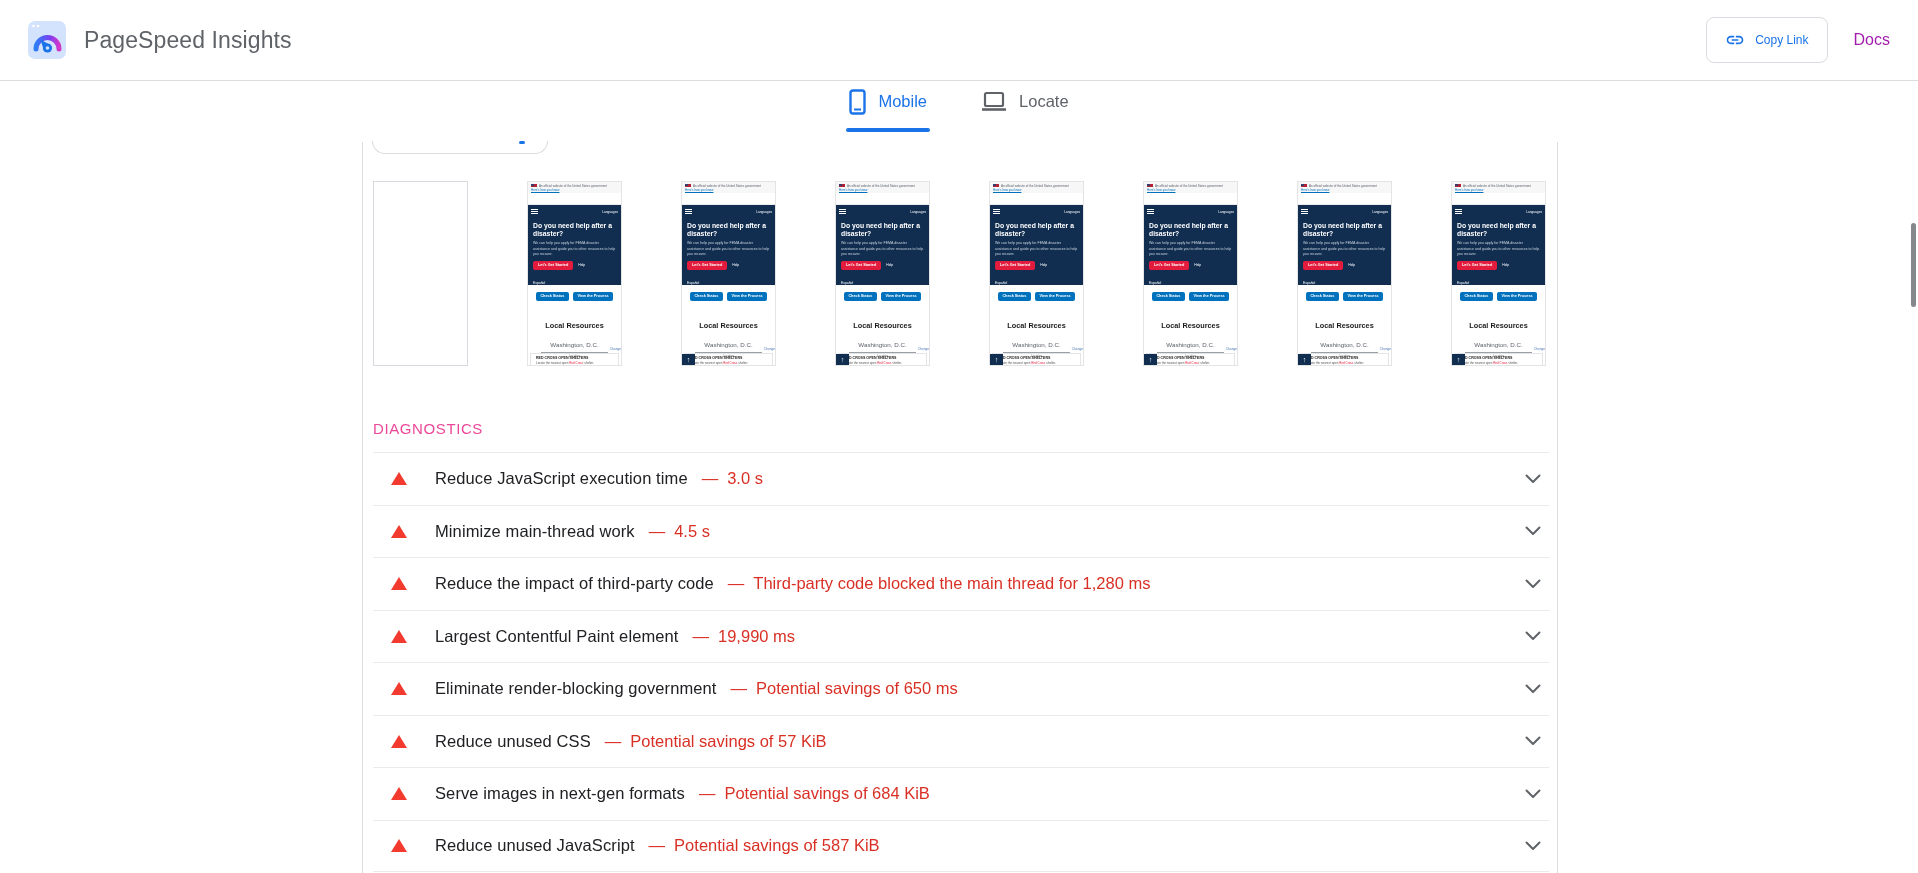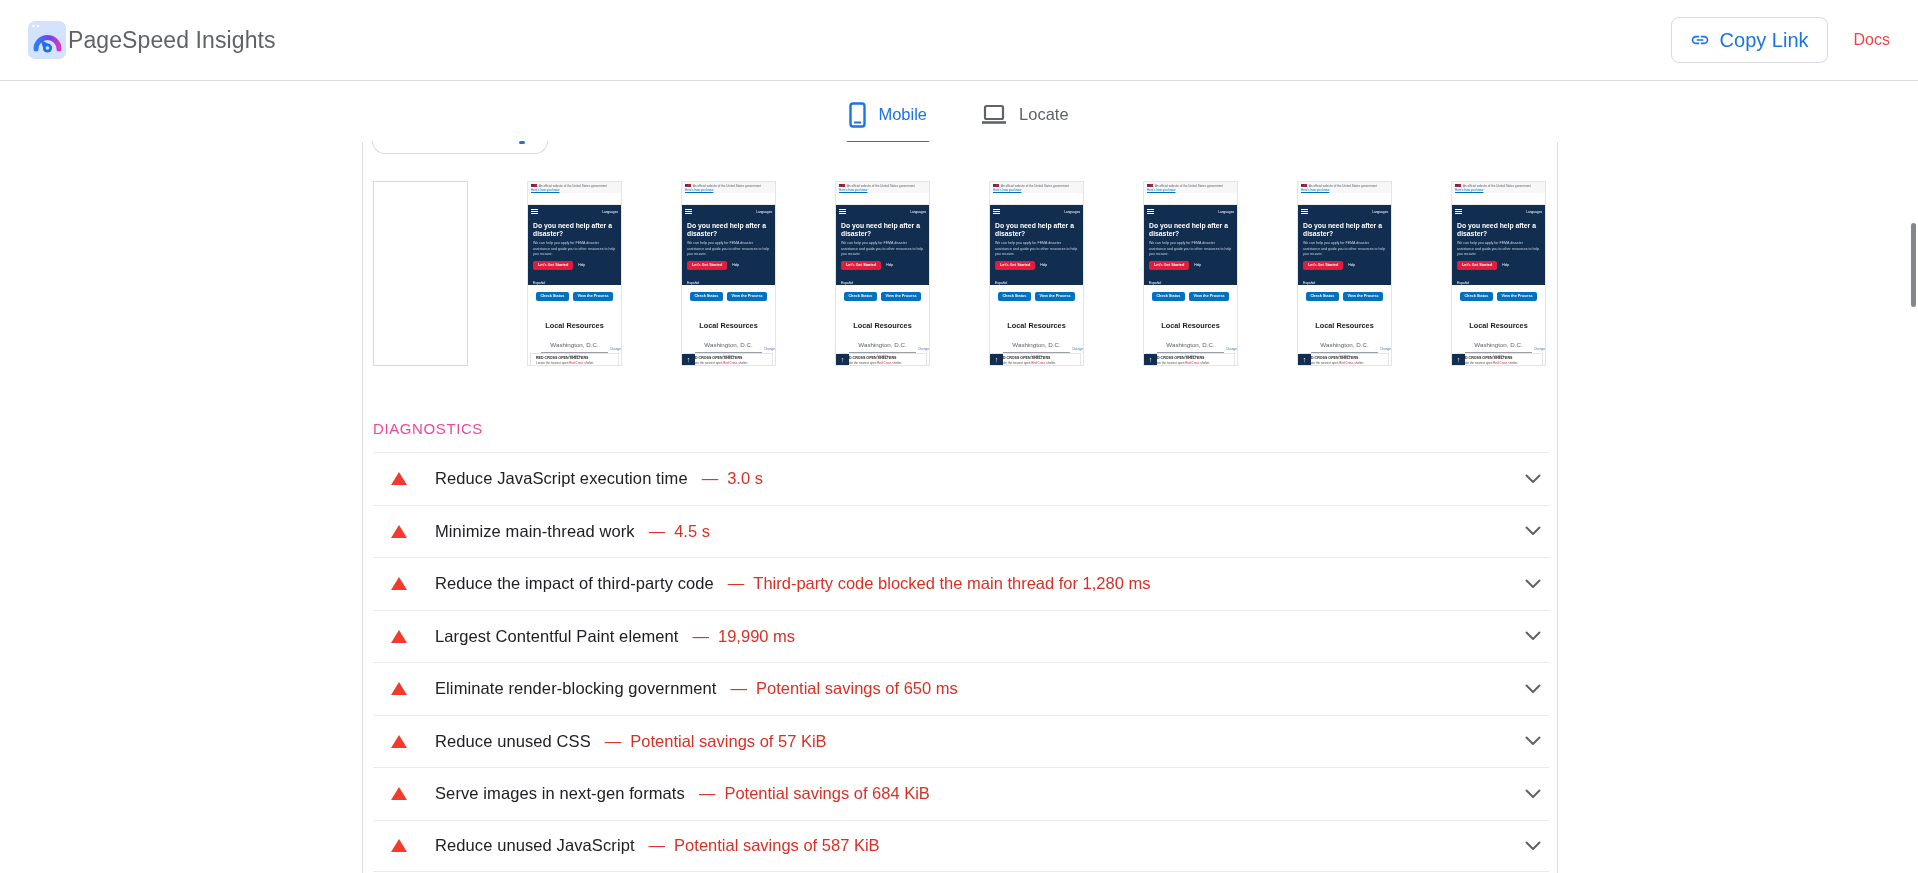--- a/index.html
+++ b/index.html
@@ -2,30 +2,30 @@
 <html><head>
 <meta charset="utf-8">
 <style>
   * { margin:0; padding:0; box-sizing:border-box; }
   html,body { width:1918px; height:873px; background:#fff; overflow:hidden;
     font-family:"Liberation Sans", sans-serif; }
 
   
   .app-header { height:81px; display:flex; align-items:center; padding:0 28px;
     border-bottom:1px solid #dadce0; background:#fff; }
-  .logo-wrap { display:flex; align-items:center; gap:2px; cursor:pointer; }
+  .logo-wrap { display:flex; align-items:center; gap:18px; cursor:pointer; }
   .app-title { font-size:23px; color:#5f6368; letter-spacing:.1px; }
   .header-actions { margin-left:auto; display:flex; align-items:center; gap:26px; }
   .copy-link-btn { display:flex; align-items:center; gap:10px; height:46px; padding:0 18px;
     background:#fff; border:1px solid #d8dbdf; border-radius:8px; color:#1a73e8;
-    font-size:20px; font-weight:500; font-family:inherit; cursor:pointer; }
-  .docs-link { color:#ef4444; font-size:16px; font-weight:500; text-decoration:none; cursor:pointer; }
-
-  
-  .tabs { position:absolute; top:84px; left:0; right:0; height:61px;
+    font-size:12px; font-weight:500; font-family:inherit; cursor:pointer; }
+  .docs-link { color:#a21caf; font-size:16px; font-weight:500; text-decoration:none; cursor:pointer; }
+
+  
+  .tabs { position:absolute; top:71px; left:0; right:0; height:61px;
     display:flex; justify-content:center; gap:48px; }
   .tab { position:relative; display:flex; align-items:center; gap:12px; padding:0 3px;
     cursor:pointer; }
   .tab .tab-label { font-size:16.5px; color:#5f6368; font-weight:500; }
   .tab.active .tab-label { color:#1a73e8; }
   .tab.active::after { content:""; position:absolute; left:0; right:0; bottom:0;
     height:4px; border-radius:4px; background:#1a73e8; }
 
   
   .card { position:absolute; left:362px; top:142px; width:1196px; height:731px;

